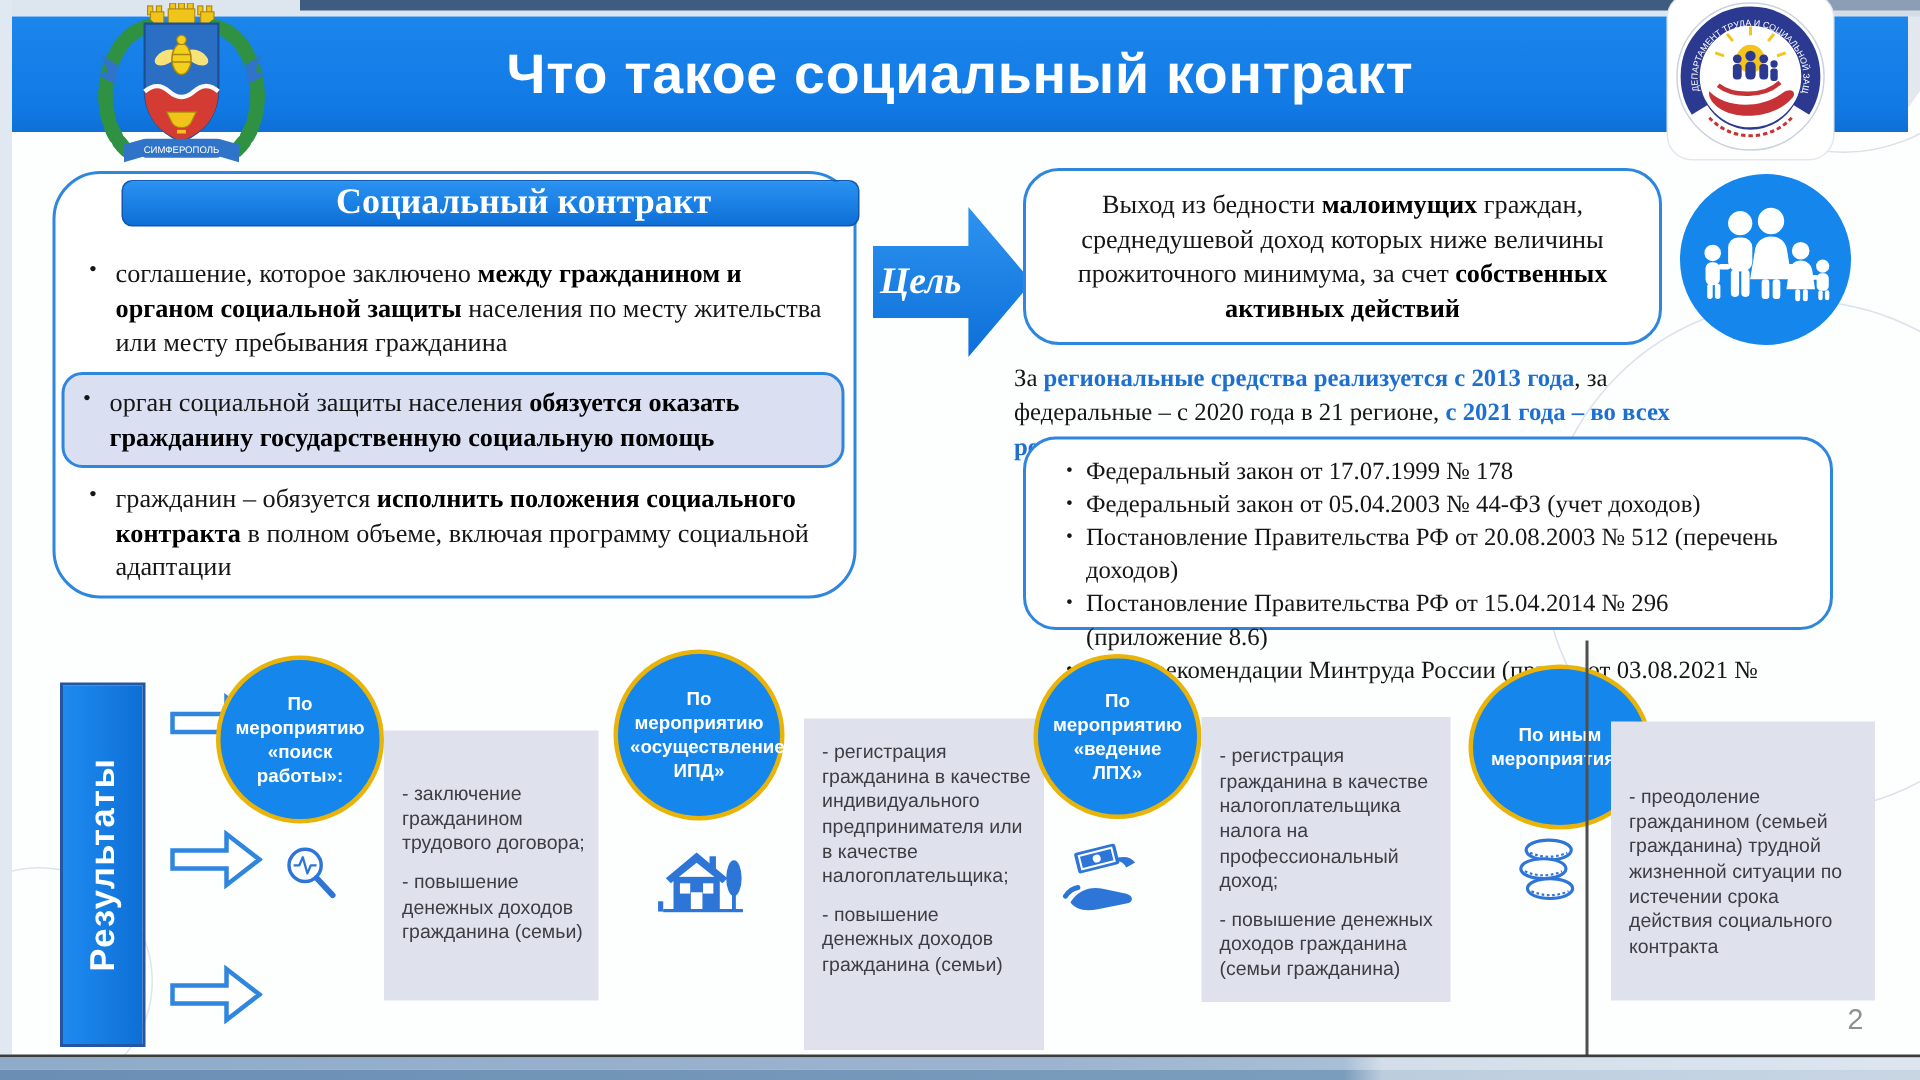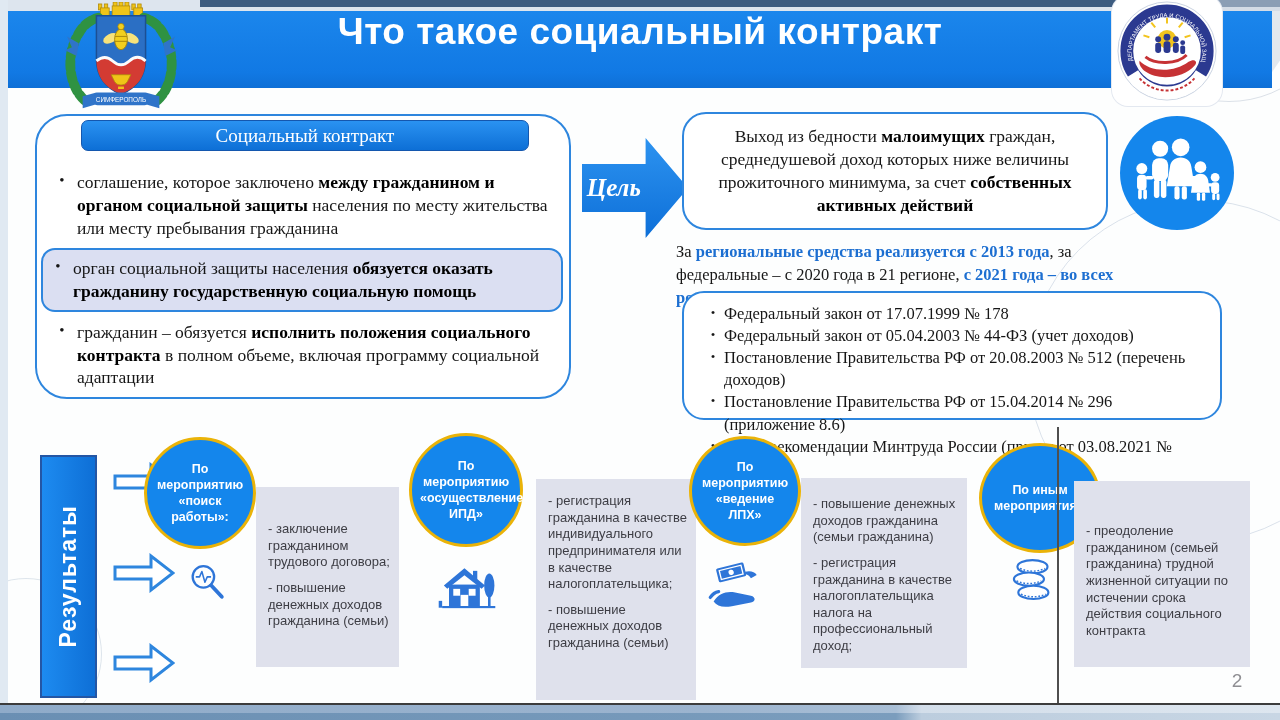--- a/index.html
+++ b/index.html
@@ -16,33 +16,33 @@
   .corner-cut{position:absolute;right:-22px;top:-30px;width:90px;height:90px;background:#ccd5e0;transform:rotate(35deg);opacity:.55;}
   .v-sep{position:absolute;left:1057px;top:427px;width:2px;height:277px;background:#4f4f4f;}
   .footer-line{position:absolute;left:0;top:703px;width:1280px;height:2px;background:#3c3c3c;}
   .footer-band1{position:absolute;left:0;top:705px;width:1280px;height:8px;
       background:linear-gradient(90deg,#8fabc9 0%,#9cb4cf 55%,#a9bfd6 70%,#d3deea 72%,#dde6ef 100%);}
   .footer-band2{position:absolute;left:0;top:713px;width:1280px;height:7px;
       background:linear-gradient(90deg,#6a8fb3 0%,#7b9dbd 70%,#bccdde 72%,#c8d6e4 100%);}
   
   .header-band{position:absolute;left:8px;top:11px;width:1264px;height:77px;
       background:linear-gradient(180deg,#1b86ec 0%,#1179e4 80%,#0e6fd6 100%);
-      display:flex;justify-content:center;}
+      display:flex;align-items:center;justify-content:center;}
   .header-title{color:#fff;font-weight:bold;font-size:37px;letter-spacing:.5px;}
   .crest{position:absolute;left:55px;top:2px;width:132px;height:116px;}
   .emblem-back{position:absolute;left:1112px;top:-4px;width:110px;height:110px;background:#fff;
       border-radius:16px;box-shadow:0 0 0 1px #e3e8f0;}
   .emblem{position:absolute;left:1116px;top:0px;width:102px;height:102px;}
   
   .contract-box{position:absolute;left:35px;top:114px;width:532px;height:281px;background:#fff;
       border:2px solid #2e86de;border-radius:32px;}
   .contract-header{position:absolute;left:44px;top:4px;width:446px;height:29px;
       background:linear-gradient(180deg,#2a92f1,#0d6fd6);border:1px solid #1457ae;border-radius:7px;
       display:flex;align-items:center;justify-content:center;
-      color:#fff;font-family:"Liberation Serif",serif;font-weight:normal;font-size:19px;}
+      color:#fff;font-family:"Liberation Serif",serif;font-weight:bold;font-size:24px;padding-left:44px;}
   .contract-body{position:absolute;left:10px;top:46px;right:8px;
       font-family:"Liberation Serif",serif;font-size:17.5px;line-height:1.3;color:#161616;}
   .c-bullet{display:flex;margin-top:9px;}
   .c-bullet .dot{width:30px;text-align:center;flex:0 0 30px;font-size:15px;}
   .c-bullet .txt{flex:1;padding-right:8px;}
   .c-bullet b{color:#000;}
   .c-bullet.highlight{background:#dbdff2;border:2px solid #2e86de;border-radius:14px;
       padding:7px 4px 7px 0;margin-left:-6px;margin-right:-2px;}
   
   .block-arrow{position:absolute;background:linear-gradient(180deg,#2d93f0,#0d6fd8);
@@ -309,22 +309,22 @@
     <g transform="rotate(-14 30 16)">
       <rect x="12" y="8" width="34" height="17" rx="2" fill="#2e75d8"></rect>
       <rect x="15.5" y="11" width="27" height="11" fill="none" stroke="#fff" stroke-width="1.6"></rect>
       <circle cx="29" cy="16.5" r="3.2" fill="#fff"></circle>
     </g>
     <path d="M46,16 q10,-2 14,4 l-7,4 q-3,-5 -7,-5 Z" fill="#2e75d8"></path>
     <path d="M8,52 C14,42 24,39 34,41 L53,45 C59,46.5 59,52 53,53 L30,57.5 C20,59.5 12,58 8,52 Z" fill="#2e75d8"></path>
     <path d="M4,47 q4,-6 10,-7" fill="none" stroke="#2e75d8" stroke-width="4" stroke-linecap="round"></path>
   </svg>
   <div class="res-box" style="left:801px;top:478px;width:166px;height:190px;padding-top:18px;">
+    <div class="it">- регистрация гражданина в качестве налогоплательщика налога на профессиональный доход;</div>
     <div class="it">- повышение денежных доходов гражданина (семьи гражданина)</div>
-    <div class="it">- регистрация гражданина в качестве налогоплательщика налога на профессиональный доход;</div>
   </div>
 
   <div class="res-circle" style="left:979px;top:443px;width:122px;height:110px;">
     <div class="ct">По иным мероприятиям</div>
   </div>
   <svg class="res-icon" style="left:1008px;top:557px;" width="56" height="46" viewBox="0 0 62 52">
     <g fill="#fff" stroke="#2e75d8" stroke-width="2.4">
       <ellipse cx="27" cy="11" rx="17" ry="7.5"></ellipse>
       <ellipse cx="23" cy="25" rx="17" ry="7.5"></ellipse>
       <ellipse cx="28" cy="40" rx="17" ry="7.5"></ellipse>

